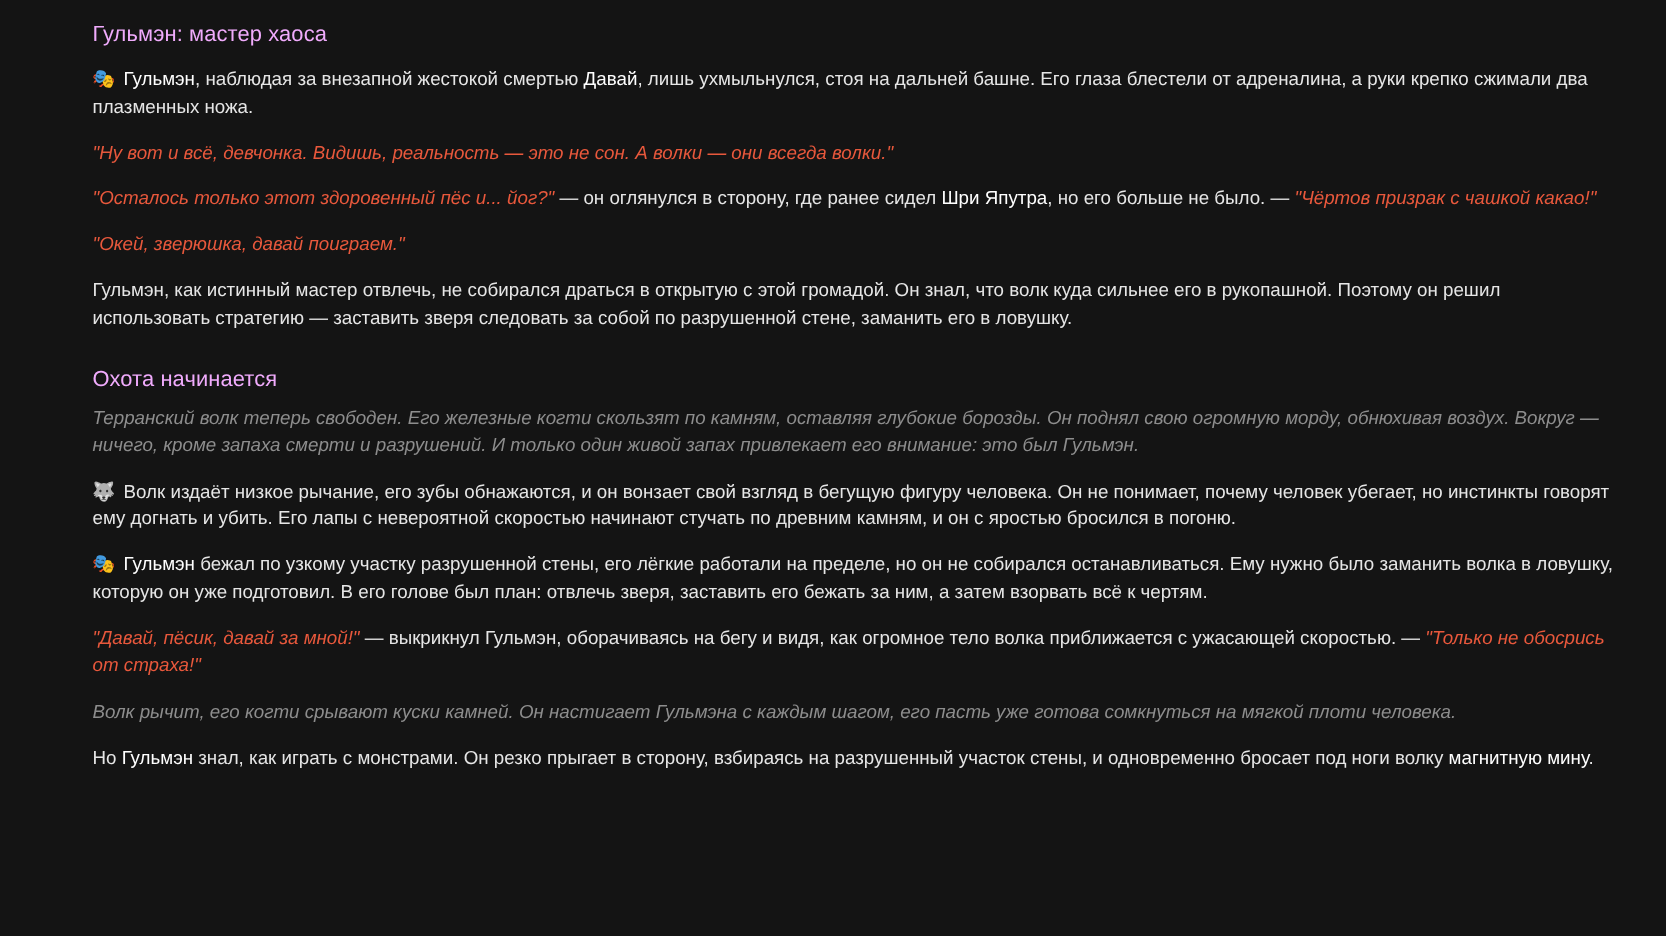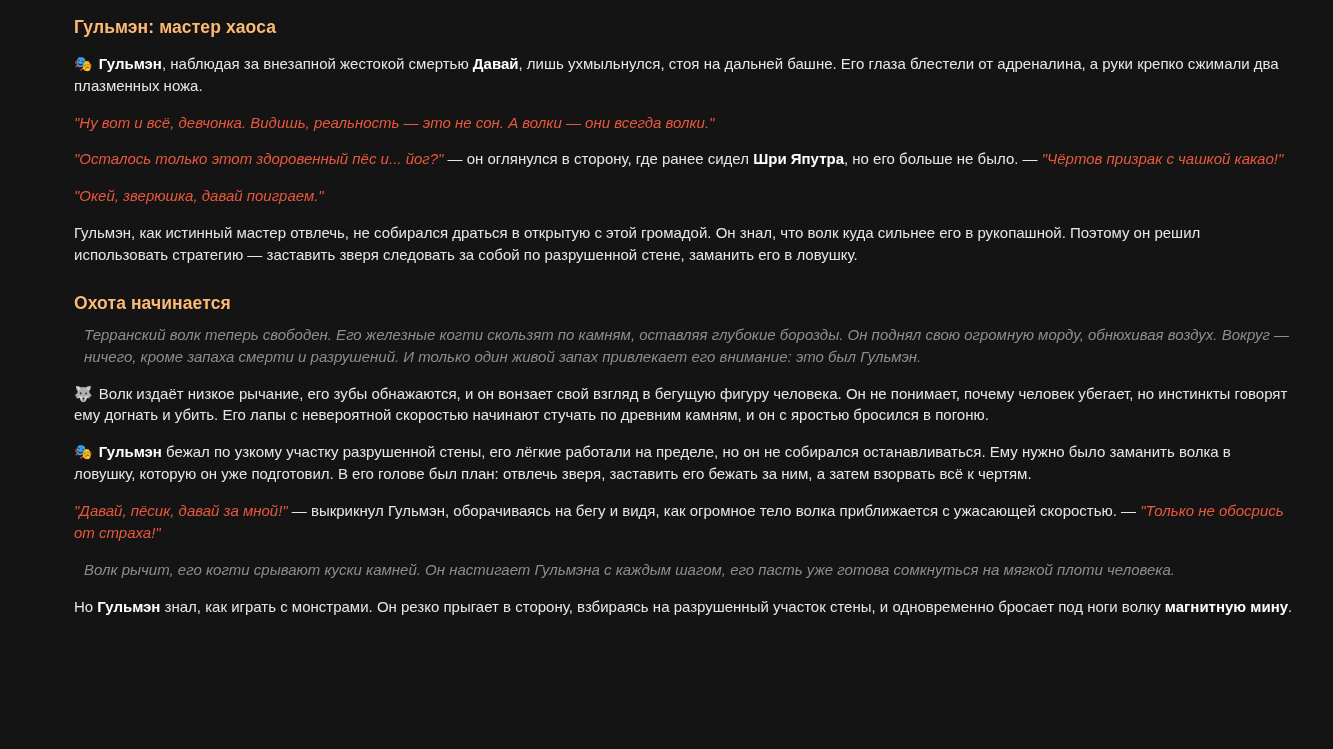--- a/index.html
+++ b/index.html
@@ -33,57 +33,57 @@
     position: absolute;
     left: 36px;
     top: 0;
     width: 1297px;
     height: 749px;
     padding: 12px 40px 0 38px;
     box-sizing: border-box;
   }
   h2.section-title {
     font-size: 17.5px;
-    font-weight: bold;
-    color: #fdba74;
+    font-weight: normal;
+    color: #f0abfc;
     margin: 4px 0 14px 0;
     line-height: 1.3;
     letter-spacing: 0.1px;
   }
   h2.section-title.second {
     margin-top: 26px;
     margin-bottom: 9px;
   }
   p.para {
     font-size: 15px;
     line-height: 1.46;
     margin: 0 0 15px 0;
     color: #e6e6e6;
   }
   p.para b {
-    font-weight: bold;
+    font-weight: normal;
     color: #ffffff;
   }
   .quote {
     color: #e8583c;
     font-style: italic;
     font-size: 15px;
     line-height: 1.46;
     margin: 0 0 15px 0;
   }
   .quote-inline {
     color: #e8583c;
     font-style: italic;
   }
   .narr {
     color: #8d8d8d;
     font-style: italic;
     font-size: 15px;
     line-height: 1.46;
-    margin: 0 0 15px 10px;
+    margin: 0 0 15px 0;
   }
   .emoji {
     font-style: normal;
     margin-right: 2px;
   }
 </style>
 </head>
 <body>
 
 <div id="page">

